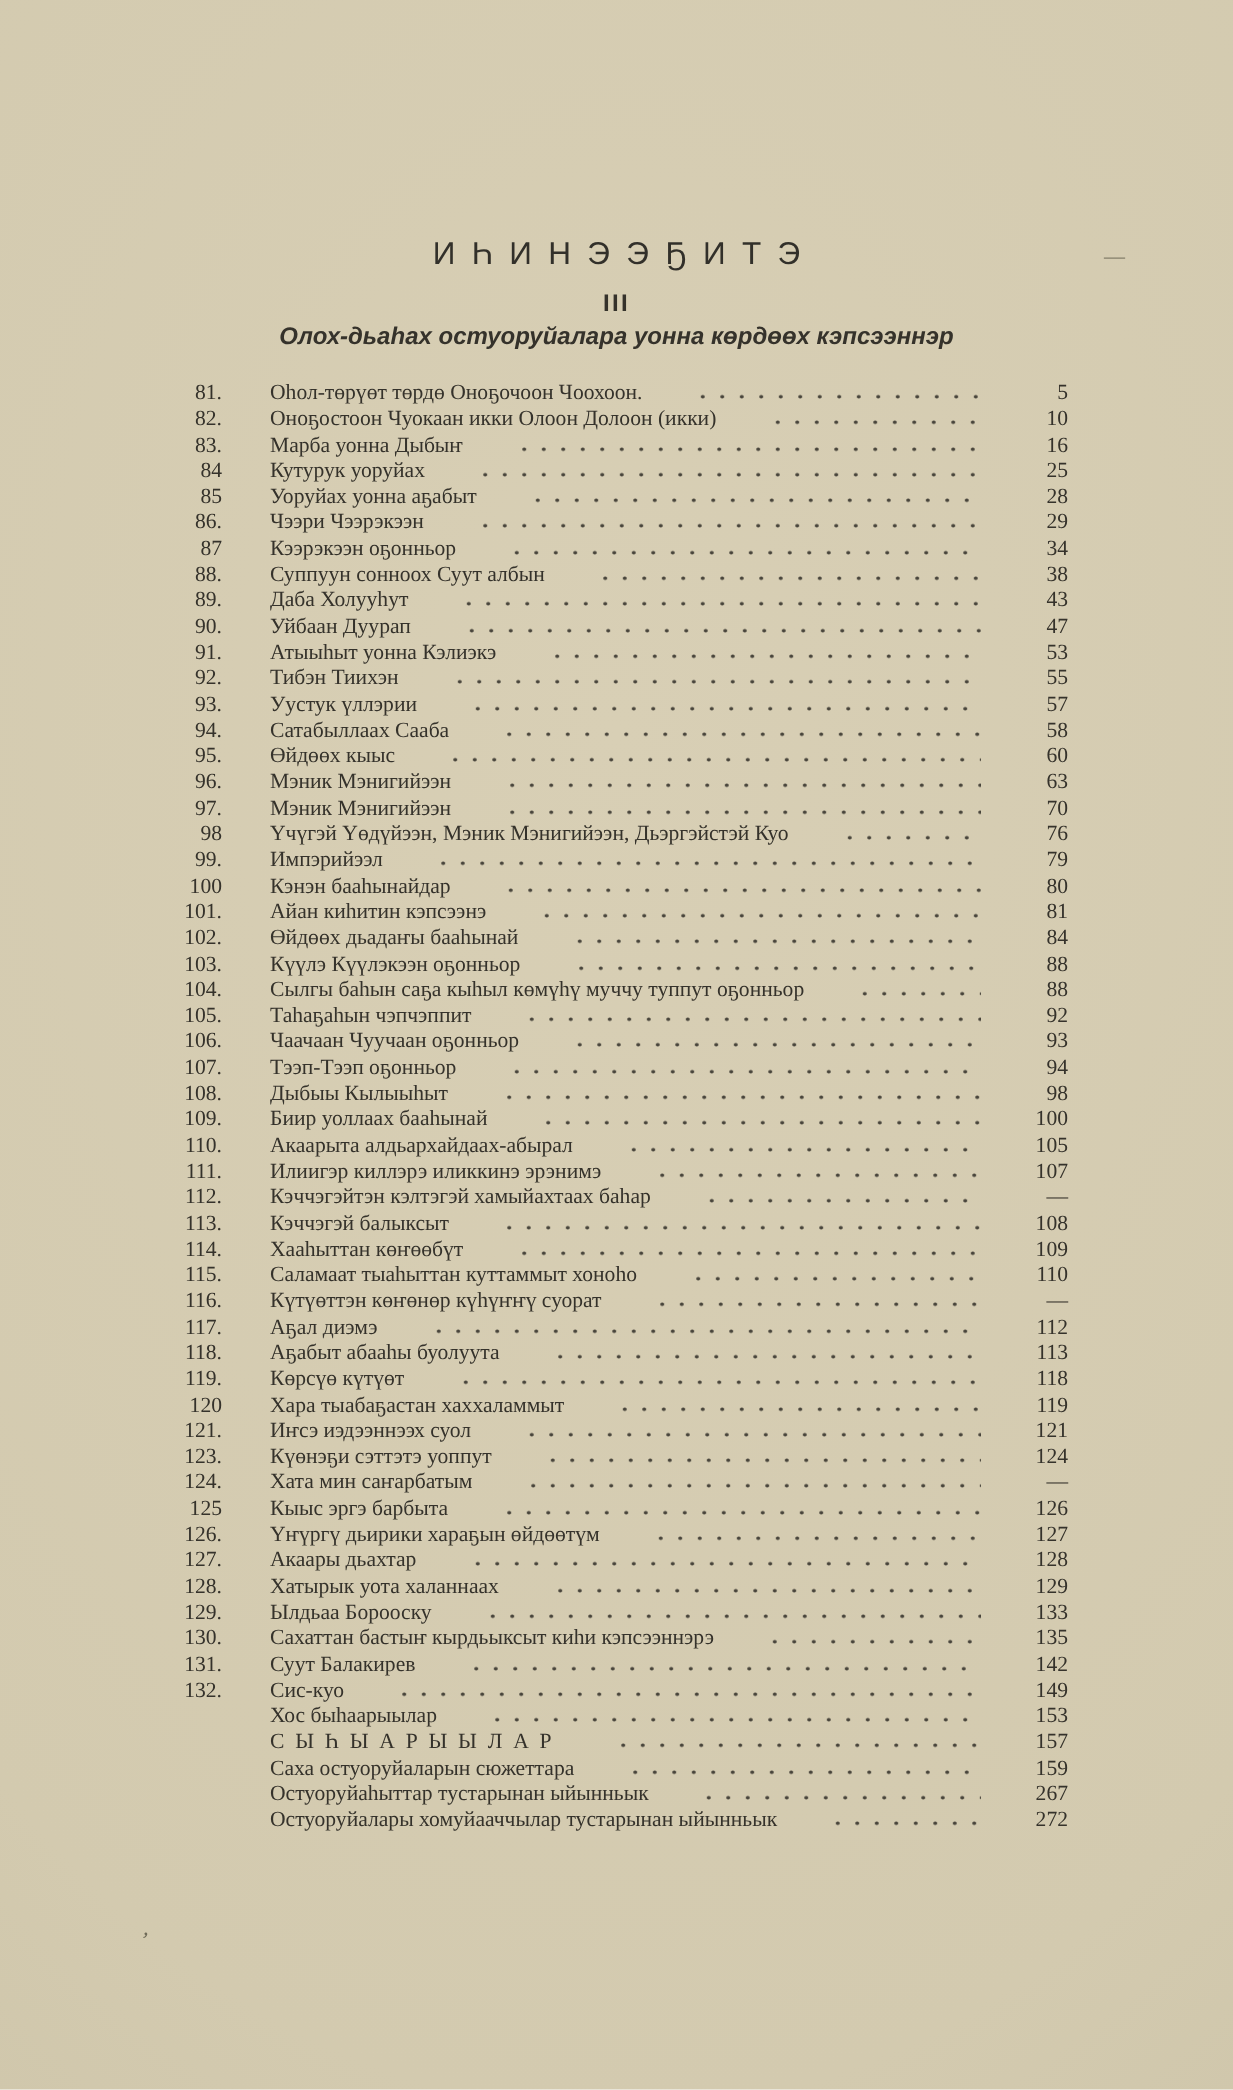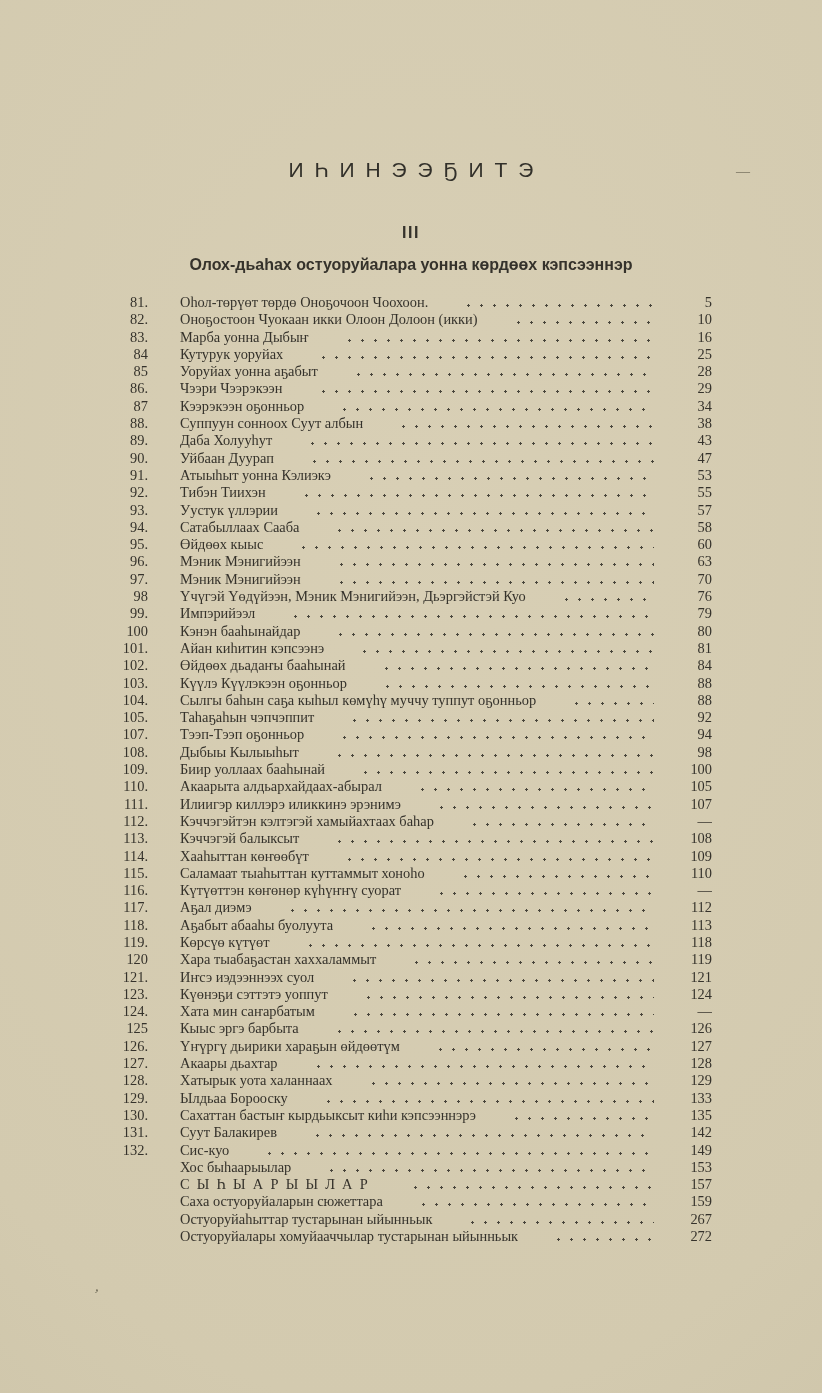--- a/index.html
+++ b/index.html
@@ -27,29 +27,30 @@
     font-size:21px;
     letter-spacing:0.52em;
     text-indent:0.52em;
     color:#32302a;
   }
   .part-number{
     text-align:center;
     font-family:"Liberation Sans", sans-serif;
     font-weight:bold;
     font-size:16px;
-    margin-top:42px;
+    margin-top:12px;
     letter-spacing:0.10em;
   }
   .part-title{
     text-align:center;
     font-family:"Liberation Sans", sans-serif;
     font-weight:bold;
     font-size:16px;
-    margin-top:14px;
+    margin-top:4px;
+    font-style:italic;
   }
   .toc{
     margin:20px 0 0 112px;
     width:600px;
   }
   .row{
     display:flex;
     align-items:baseline;
     line-height:17.3px;
     font-size:14.4px;
@@ -281,20 +282,26 @@
     <span class="page-num">88</span>
   </div>
 
   <div class="row">
     <span class="num">105.</span>
     <span class="title">Таһаҕаһын чэпчэппит</span>
     <span class="dots"></span>
     <span class="page-num">92</span>
   </div>
 
+  <div class="row">
+    <span class="num">106.</span>
+    <span class="title">Чаачаан Чуучаан оҕонньор</span>
+    <span class="dots"></span>
+    <span class="page-num">93</span>
+  </div>
 
   <div class="row">
     <span class="num">107.</span>
     <span class="title">Тээп-Тээп оҕонньор</span>
     <span class="dots"></span>
     <span class="page-num">94</span>
   </div>
 
   <div class="row">
     <span class="num">108.</span>

